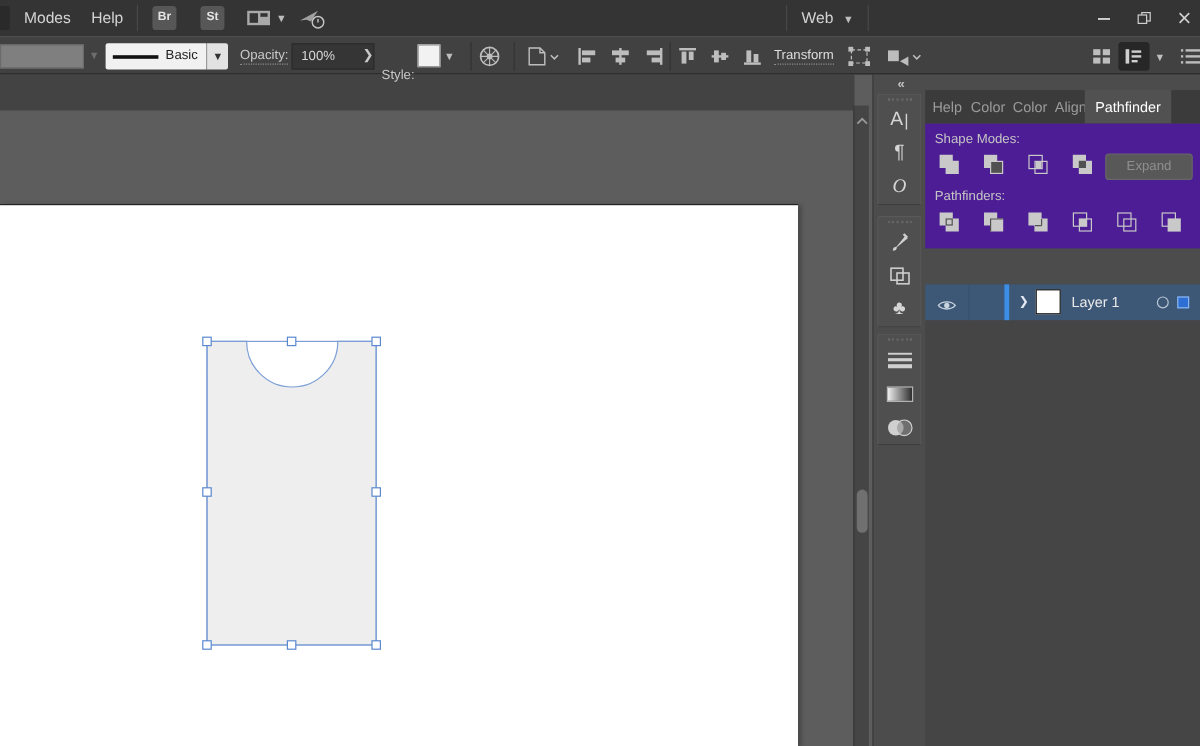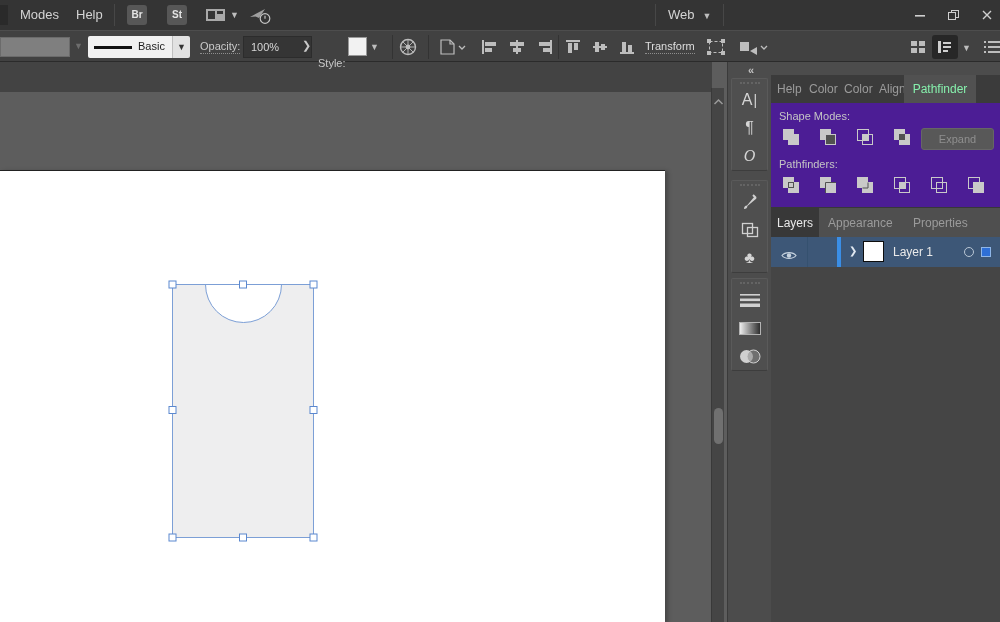--- a/index.html
+++ b/index.html
@@ -55,21 +55,21 @@
   
   .dock{position:absolute;top:62px;left:727px;width:273px;height:560px;background:#4c4c4c;border-left:1px solid #3a3a3a}
   .collapse{position:absolute;left:20px;top:2px;color:#c2c2c2;font-size:11px;font-weight:bold;letter-spacing:-2px}
   .sgroup{position:absolute;left:3px;width:37px;background:#4f4f4f;border:1px solid #5a5a5a;border-bottom-color:#3d3d3d;border-radius:2px}
   .grip{width:20px;height:3px;border-top:2px dotted #646464;margin:3px auto 1px}
   .sicon{width:35px;height:28px;display:flex;align-items:center;justify-content:center;color:#d5d5d5}
   .sicon.txt{font-size:16px}
   .panelcol{position:absolute;left:43px;top:0;width:230px;height:560px}
   .pftabs{position:absolute;left:0;top:13px;width:230px;height:28px;background:#3b3b3b;color:#9b9b9b;font-size:12px}
   .pftab{position:absolute;top:0;line-height:28px;white-space:nowrap;overflow:hidden}
-  .pftab.active{background:#515151;color:#86efac;text-align:center}
+  .pftab.active{background:#515151;color:#ffffff;text-align:center}
   .pfbody{position:absolute;left:0;top:41px;width:230px;height:104px;background:#4c1d95;color:#c5c5c5;font-size:11px}
   .plabel{position:absolute;left:8px}
   .iconrow{position:absolute;display:flex;gap:13px}
   .pficon{width:24px;height:20px;display:flex;align-items:center;justify-content:center}
   .expandbtn{position:absolute;left:150px;top:25px;width:73px;height:22px;background:#585858;border:1px solid #666;border-radius:3px;color:#8f8f8f;font-size:11px;text-align:center;line-height:20px}
   .lytabs{position:absolute;left:0;top:145px;width:230px;height:30px;background:#4f4f4f;border-top:1px solid #383838;color:#9b9b9b;font-size:12px}
   .lytab{position:absolute;top:0;line-height:30px}
   .lytab.active{background:#383838;color:#e8e8e8;text-align:center}
   .layerrow{position:absolute;left:0;top:175px;width:230px;height:30px;background:#3d5777}
   .layerrow .eye{position:absolute;left:10px;top:10px}
@@ -402,25 +402,20 @@
             </span>
           <span class="pficon">
               <svg width="24" height="20">
                 <rect x="4.5" y="2.5" width="11" height="11" fill="none" stroke="#c9c9c9"></rect>
                 <rect x="9" y="7" width="11" height="11" fill="#c9c9c9"></rect>
               </svg>
             </span>
         </div>
       </div>
 
-      <div class="lytabs">
-        <span class="lytab active" style="left:0;width:48px">Layers</span>
-        <span class="lytab" style="left:57px">Appearance</span>
-        <span class="lytab" style="left:142px">Properties</span>
-      </div>
       <div class="layerrow">
         <span class="eye">
           <svg width="16" height="11">
               <path d="M1 5.5C4 1.6 12 1.6 15 5.5C12 9.4 4 9.4 1 5.5Z" fill="none" stroke="#c7d3df" stroke-width="1.2"></path>
               <circle cx="8" cy="5.5" r="2.2" fill="#c7d3df"></circle>
             </svg>
         </span>
         <span class="coldiv"></span>
         <span class="cbar"></span>
         <span class="exp">❯</span>

